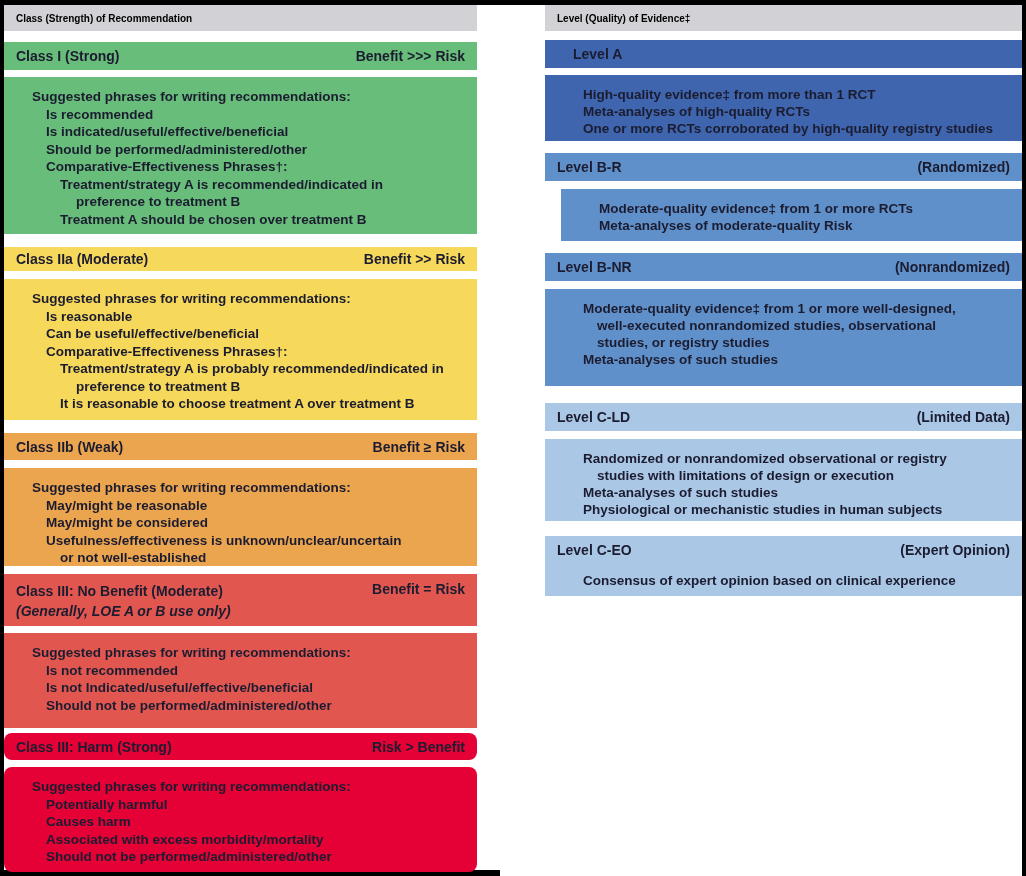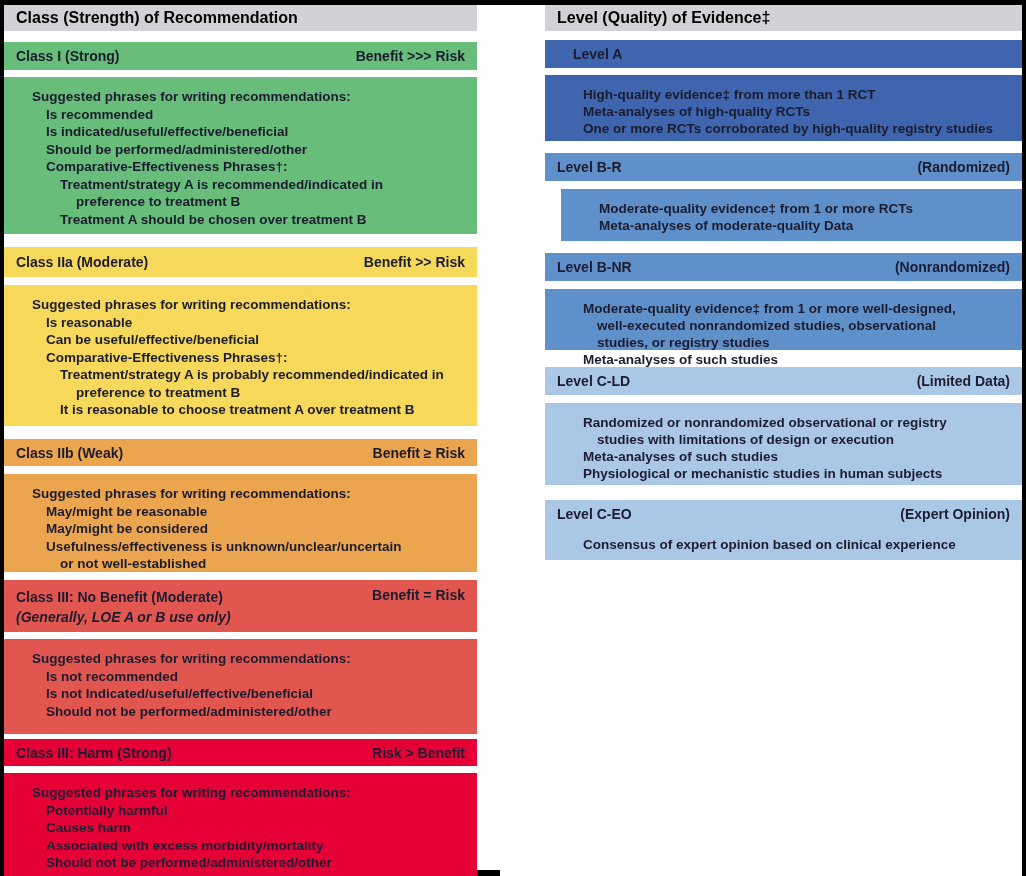--- a/index.html
+++ b/index.html
@@ -16,21 +16,21 @@
   #frame-right{left:1022px;top:0;width:4px;height:876px;}
   #frame-bottom{left:0;top:870px;width:500px;height:6px;}
 
   .col{position:absolute;top:5px;}
   .col-left{left:4px;width:473px;}
   .col-right{left:545px;width:477px;}
 
   .gray-bar{
     height:26px;background:#d2d2d6;color:#000000;
     display:flex;align-items:center;padding:0 12px;box-sizing:border-box;
-    font-size:16px;
+    font-size:10px;
   }
   .col-left .gray-bar{margin-bottom:11px;}
   .col-right .gray-bar{margin-bottom:9px;}
 
   .hdr{
     display:flex;justify-content:space-between;align-items:center;
     padding:0 12px;box-sizing:border-box;font-size:14px;color:#1c1c30;
   }
   .hdr .risk,.hdr .qualifier{white-space:nowrap;}
   .hdr-stack{display:flex;flex-direction:column;line-height:1.45;}
@@ -44,44 +44,44 @@
   .col-left .i1{padding-left:42px;}
   .col-left .i2{padding-left:56px;}
   .col-left .i3{padding-left:72px;}
   .col-right .i0{padding-left:38px;}
   .col-right .i1{padding-left:52px;}
 
   .bg-green{background:#67bd79;}
   .bg-yellow{background:#f6d85b;}
   .bg-orange{background:#eca54f;}
   .bg-salmon{background:#e15750;}
-  .bg-red{background:#e50136;}
+  .bg-red{background:#e50136;border-radius:8px;}
   .bg-blue-a{background:#3e65ad;}
   .bg-blue-b{background:#6090c9;}
   .bg-blue-c{background:#aac7e6;}
 
   
   #c1h{height:28px;margin-bottom:7px;}
   #c1b{height:157px;margin-bottom:13px;}
-  #c2ah{height:30px;margin-bottom:8px;align-items:center;}
+  #c2ah{height:24px;margin-bottom:8px;align-items:center;}
   #c2ab{height:141px;margin-bottom:13px;}
   #c2bh{height:27px;margin-bottom:8px;}
   #c2bb{height:98px;margin-bottom:8px;}
   #c3nh{height:52px;margin-bottom:7px;align-items:flex-start;padding-top:7px;}
   #c3nb{height:95px;margin-bottom:5px;}
   #c3hh{height:27px;margin-bottom:7px;}
   #c3hb{height:105px;}
 
   
   #lah{height:28px;margin-bottom:7px;padding-left:28px;}
   #lab{height:66px;margin-bottom:12px;}
   #lbrh{height:28px;margin-bottom:8px;}
   #lbrb{height:52px;margin-bottom:12px;margin-left:16px;}
   #lbnrh{height:28px;margin-bottom:8px;}
-  #lbnrb{height:61px;margin-bottom:17px;}
+  #lbnrb{height:97px;margin-bottom:17px;}
   #lcldh{height:28px;margin-bottom:8px;}
   #lcldb{height:82px;margin-bottom:15px;}
   #lceoh{height:28px;}
   #lceob{height:32px;padding-top:8px;}
 </style>
 </head>
 <body>
 
 <div class="frame" id="frame-top"></div>
 <div class="frame" id="frame-left"></div>
@@ -175,21 +175,21 @@
       <div class="line i0">Meta-analyses of high-quality RCTs</div>
       <div class="line i0">One or more RCTs corroborated by high-quality registry studies</div>
     </div>
 
   <div class="hdr bg-blue-b" id="lbrh">
     <span class="title">Level B-R</span>
     <span class="qualifier">(Randomized)</span>
   </div>
   <div class="body bg-blue-b" id="lbrb">
       <div class="line i0">Moderate-quality evidence‡ from 1 or more RCTs</div>
-      <div class="line i0">Meta-analyses of moderate-quality Data</div>
+      <div class="line i0">Meta-analyses of moderate-quality Risk</div>
     </div>
 
   <div class="hdr bg-blue-b" id="lbnrh">
     <span class="title">Level B-NR</span>
     <span class="qualifier">(Nonrandomized)</span>
   </div>
   <div class="body bg-blue-b" id="lbnrb">
       <div class="line i0">Moderate-quality evidence‡ from 1 or more well-designed,</div>
       <div class="line i1">well-executed nonrandomized studies, observational</div>
       <div class="line i1">studies, or registry studies</div>

